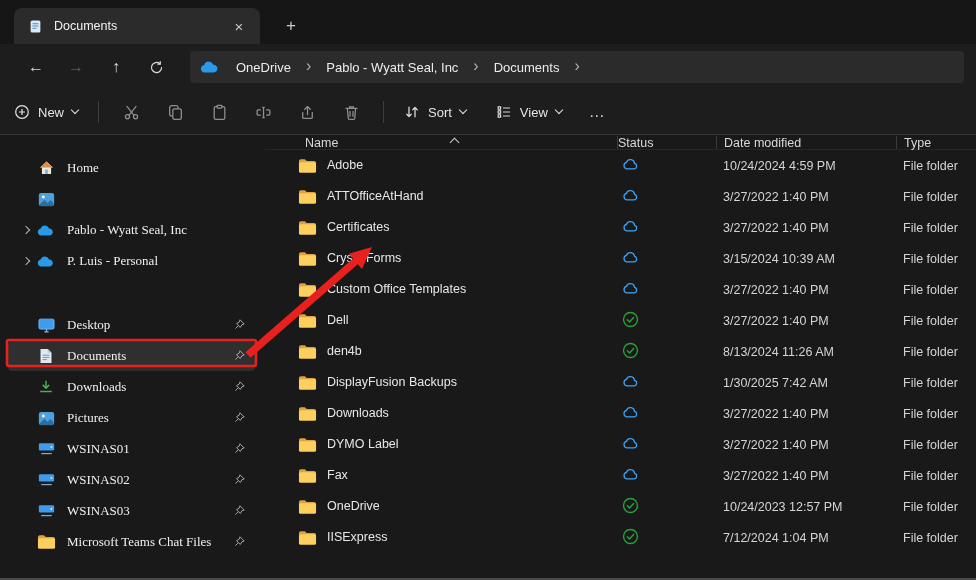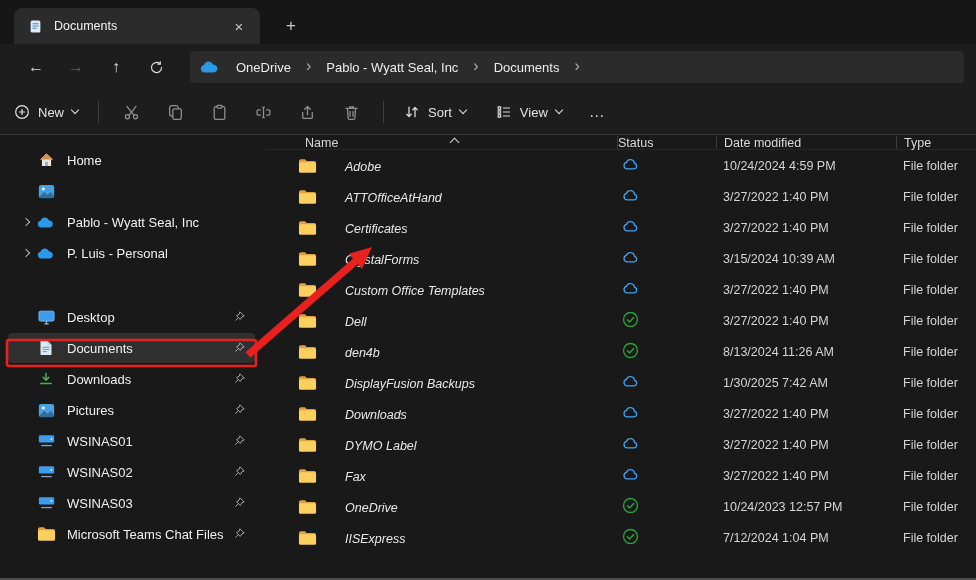--- a/index.html
+++ b/index.html
@@ -35,21 +35,21 @@
              border-bottom:1px solid #383838; display:flex; align-items:center; padding-left:4px; }
   .tb-btn { display:flex; align-items:center; gap:8px; padding:7px 10px; border-radius:4px; color:#e3e3e3; }
   .tb-sep { width:1px; height:22px; background:#3d3d3d; margin:0 10px; }
   .tb-icon-btn { width:40px; height:34px; display:flex; align-items:center; justify-content:center;
                  color:#8f8f8f; border-radius:4px; margin:0 2px; }
   .tb-more { color:#d3d3d3; font-size:16px; margin-left:8px; width:34px; text-align:center; }
   .chev-down { width:6px; height:6px; border-right:1.3px solid currentColor; border-bottom:1.3px solid currentColor;
                transform:rotate(45deg); display:inline-block; margin-top:-4px; }
 
   
-  .sidebar { position:absolute; top:136px; left:0; width:265px; bottom:0; padding-top:8px; overflow:hidden; }
+  .sidebar { position:absolute; top:136px; left:0; width:265px; bottom:0; padding-top:16px; overflow:hidden;font-family:Liberation Serif, serif; }
   .side-item { height:30px; margin:1px 10px 1px 8px; border-radius:4px; display:flex; align-items:center;
                position:relative; padding-left:8px; }
   .side-item.selected { background:#2f2f2f; }
   .chev-slot { width:20px; display:flex; justify-content:center; }
   .chev-right { width:6px; height:6px; border-right:1.3px solid #b5b5b5; border-bottom:1.3px solid #b5b5b5;
                 transform:rotate(-45deg); }
   .s-icon { width:20px; height:18px; display:flex; align-items:center; justify-content:center; margin-right:11px; }
   .s-label { flex:1; white-space:nowrap; overflow:hidden; color:#f0f0f0; }
   .pin { position:absolute; right:9px; top:8px; opacity:.9; }
   .side-spacer { height:32px; }
@@ -59,21 +59,21 @@
   .table-header { position:relative; height:14px; display:flex; color:#d9d9d9; font-size:12.5px;
                   border-bottom:1px solid #272727; }
   .h-cell { display:flex; align-items:center; position:relative; }
   .h-name { width:352px; padding-left:40px; }
   .h-status { width:99px; border-left:1px solid #3a3a3a; }
   .h-date { width:180px; padding-left:7px; border-left:1px solid #3a3a3a; }
   .h-type { flex:1; padding-left:7px; border-left:1px solid #3a3a3a; }
   .sort-caret { position:absolute; left:186px; top:3px; width:7px; height:7px;
                 border-left:1.3px solid #cfcfcf; border-top:1.3px solid #cfcfcf; transform:rotate(45deg); }
   .file-row { height:31px; display:flex; align-items:center; font-size:12.5px; color:#e8e8e8; }
-  .c-name { width:352px; display:flex; align-items:flex-end; padding-left:33px; gap:28px; white-space:nowrap;font-style:italic; }
+  .c-name { width:352px; display:flex; align-items:flex-start; padding-left:33px; gap:10px; white-space:nowrap; }
   .c-status { width:99px; display:flex; align-items:center; padding-left:5px; }
   .c-date { width:180px; padding-left:7px; color:#d4d4d4; }
   .c-type { flex:1; padding-left:7px; color:#d4d4d4; }
   .f-icon { display:flex; align-items:center; }
 
   
   .annotation { position:absolute; inset:0; width:976px; height:580px; pointer-events:none; z-index:50; }
 </style>
 </head>
 <body>

